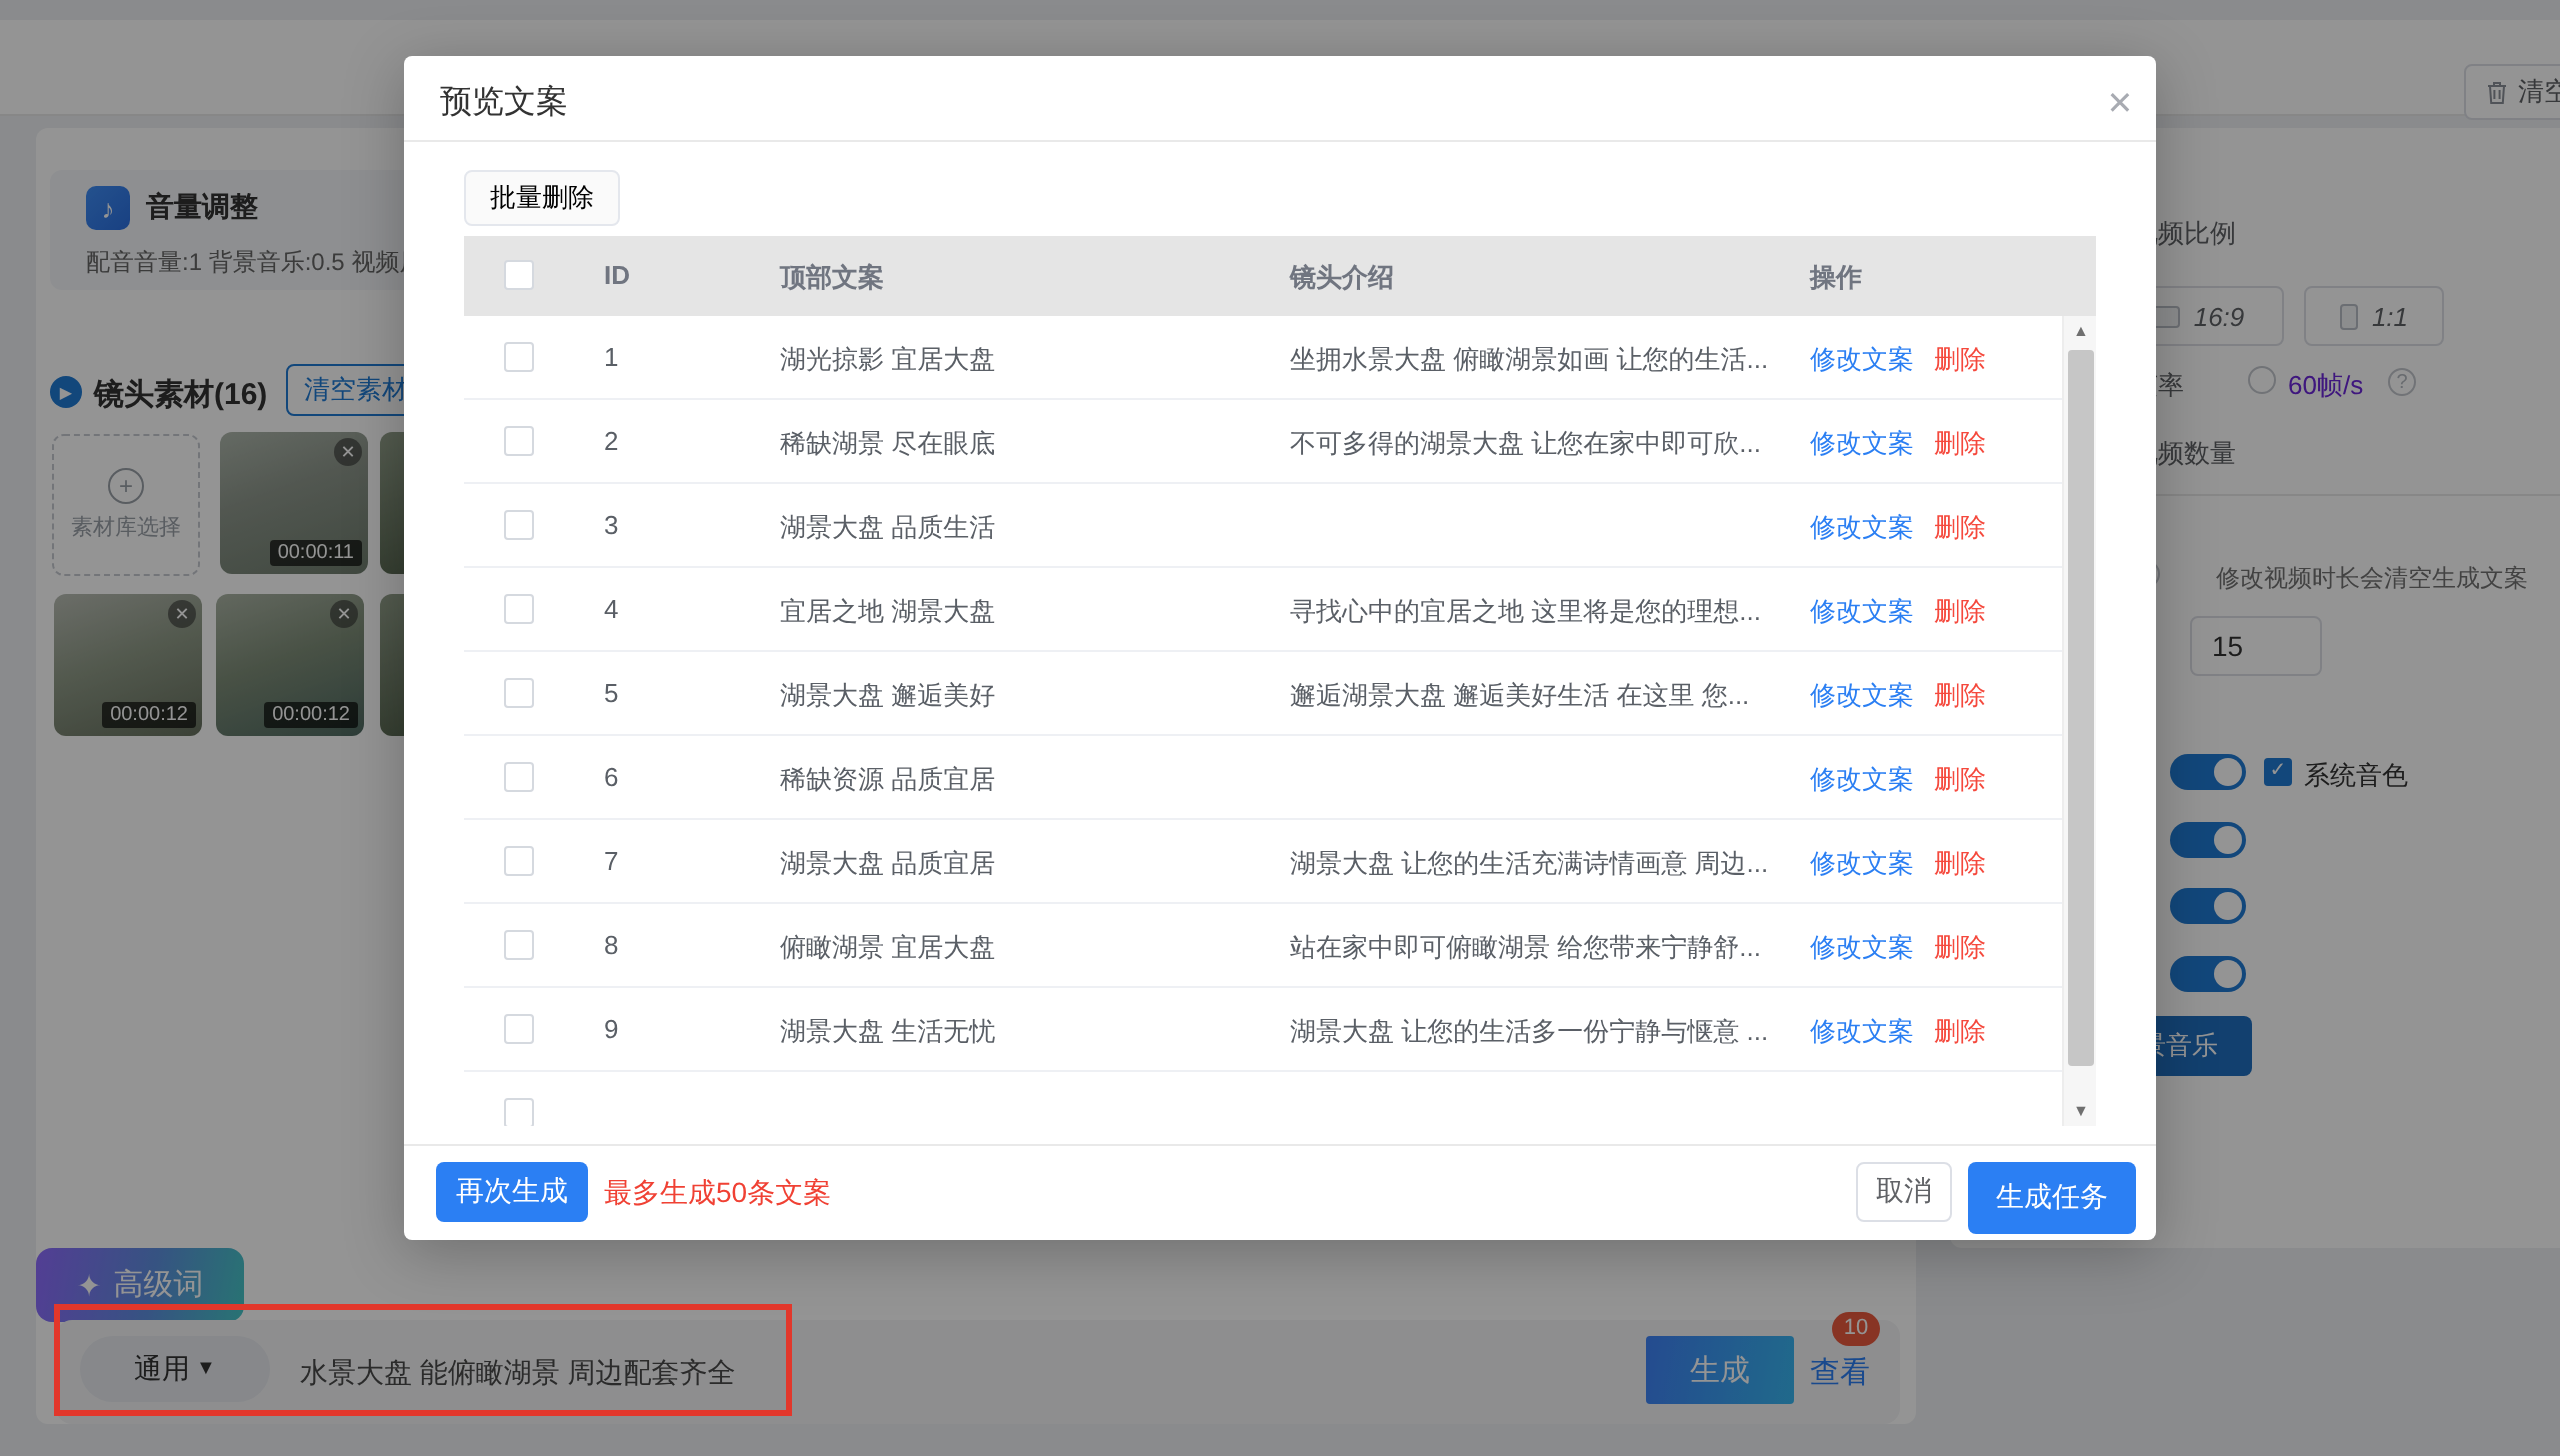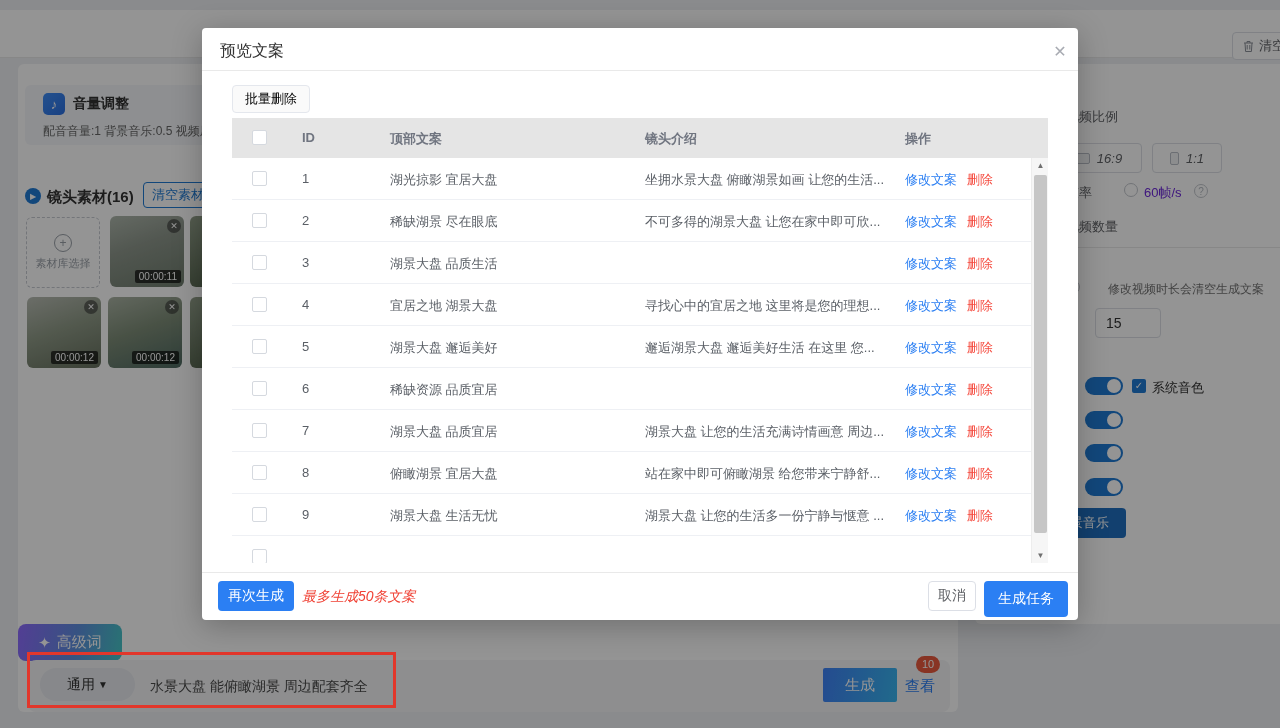--- a/index.html
+++ b/index.html
@@ -101,21 +101,21 @@
   .h-cb { top:12px; margin-top:0; }
   .h-id { top:12px; } .h-copy { top:12px; } .h-intro { top:12px; } .h-act { top:12px; }
 
   .sbar { position:absolute; right:0; top:40px; width:17px; height:405px; background:#f6f6f6; border-left:1px solid #ededed; }
   .sarrow { position:absolute; left:0; width:17px; height:15px; color:#6f6f6f; font-size:8px; text-align:center; line-height:15px; background:#f6f6f6; }
   .sthumb { position:absolute; left:2px; top:17px; width:13px; height:358px; background:#c6c6c6; border-radius:2px; }
 
   .m-div2 { left:0; top:544px; width:876px; height:1px; background:#e9e9e9; }
   .regen-btn { left:16px; top:553px; width:76px; height:30px; background:#2b7ff3; color:#fff; border-radius:4px;
     font-size:14px; display:flex; align-items:center; justify-content:center; }
-  .hint { left:100px; top:560px; font-size:14px; color:#f04134;font-style:italic; }
+  .hint { left:100px; top:560px; font-size:14px; color:#f04134; }
   .cancel-btn { left:726px; top:553px; width:48px; height:30px; background:#fff; border:1px solid #dcdfe6; border-radius:4px;
     color:#606266; font-size:14px; display:flex; align-items:center; justify-content:center; }
   .submit-btn { left:782px; top:553px; width:84px; height:36px; background:#2b7ff3; color:#fff; border-radius:4px;
     font-size:14px; display:flex; align-items:center; justify-content:center; }
   svg { display:block; }
 </style>
 </head>
 <body>
 
 <div class="stage">

